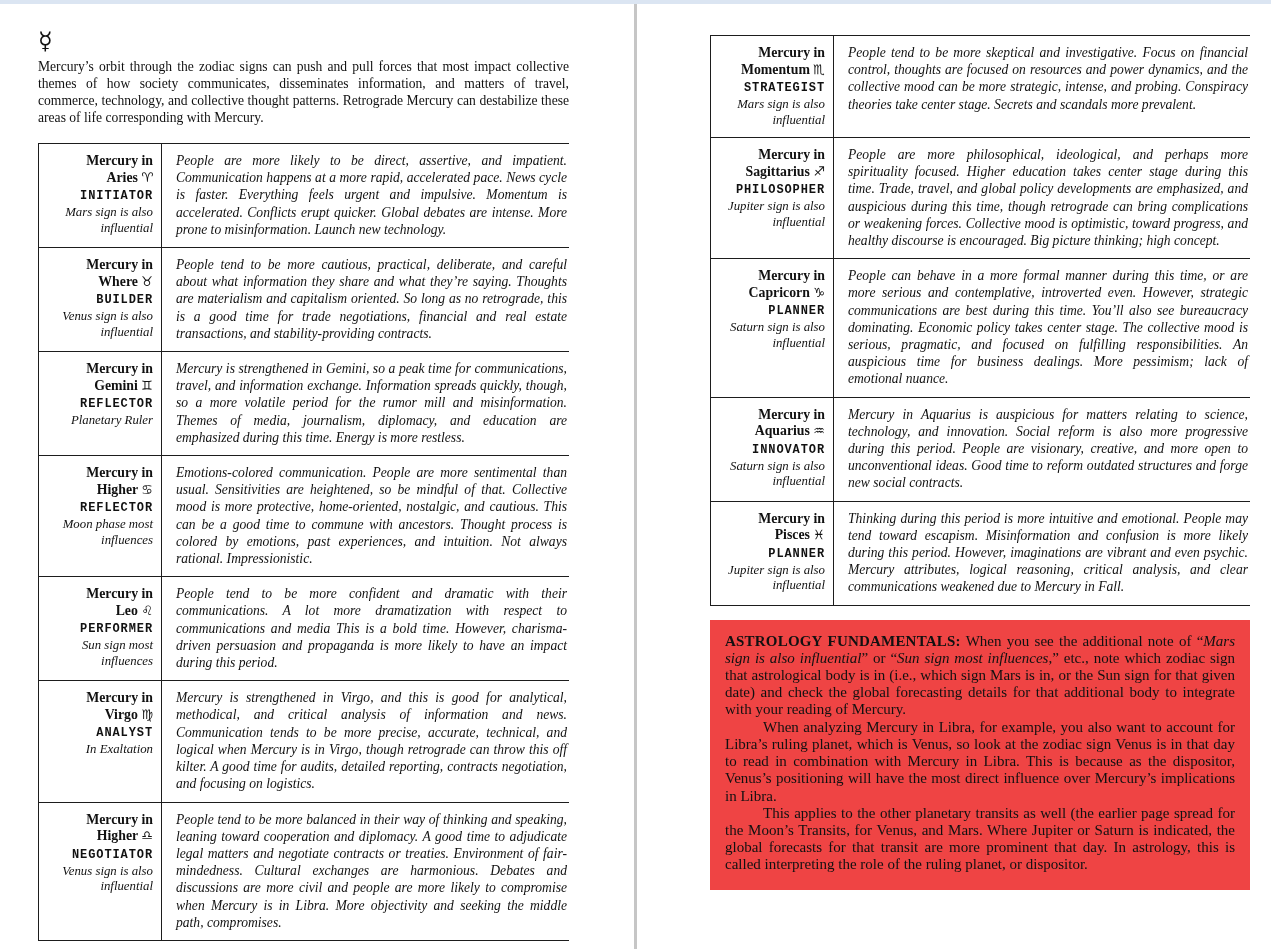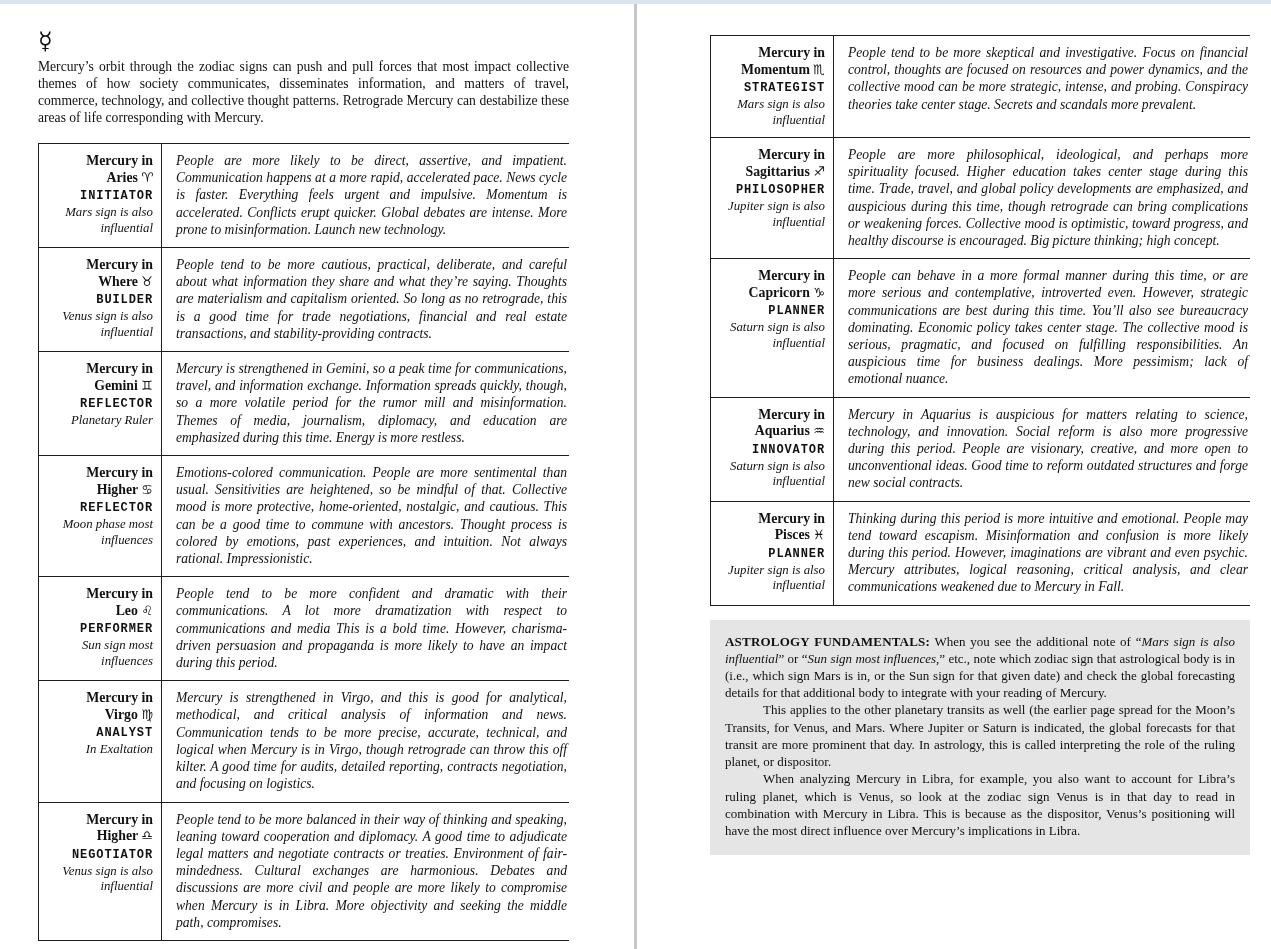--- a/index.html
+++ b/index.html
@@ -30,22 +30,22 @@
   td.desc-cell {
     padding:8px 2px 9px 14px; font-size:13.6px; line-height:17.2px; text-align:justify;font-style:italic;
   }
   .sign-prefix, .sign-name { font-size:13.8px; line-height:16.5px; font-weight:bold; }
   .sign-name .glyph { font-weight:400; font-family:"DejaVu Sans", sans-serif; font-size:13px; }
   .role { margin-top:3px; font-family:Liberation Mono, monospace; font-weight:bold;
           font-size:12px; letter-spacing:0.9px; line-height:15px; }
   .note { margin-top:1px; font-style:italic; font-size:12.8px; line-height:15.5px; }
 
   .fundamentals {
-    margin-top:14px; background:#e5e5e5; padding:13px 15px 16px 15px;
-    font-size:13px; line-height:17.2px; text-align:justify;
+    margin-top:14px; background:#ef4444; padding:13px 15px 16px 15px;
+    font-size:15px; line-height:17.2px; text-align:justify;
   }
   .fundamentals p.indent { text-indent:38px; }
   .fundamentals b { letter-spacing:0.2px; }
 </style>
 </head>
 <body>
 
 <div class="canvas">
   <div class="top-strip"></div>
   <div class="center-divider"></div>
@@ -171,17 +171,17 @@
           <div class="role">PLANNER</div>
           <div class="note">Jupiter sign is also influential</div>
         </td>
         <td class="desc-cell">Thinking during this period is more intuitive and emotional. People may tend toward escapism. Misinformation and confusion is more likely during this period. However, imaginations are vibrant and even psychic. Mercury attributes, logical reasoning, critical analysis, and clear communications weakened due to Mercury in Fall.</td>
       </tr>
     </tbody>
       </table>
 
     <div class="fundamentals">
       <p><b>ASTROLOGY FUNDAMENTALS:</b><span> When you see the additional note of “</span><i>Mars sign is also influential</i><span>” or “</span><i>Sun sign most influences</i><span>,” etc., note which zodiac sign that astrological body is in (i.e., which sign Mars is in, or the Sun sign for that given date) and check the global forecasting details for that additional body to integrate with your reading of Mercury.</span></p>
+      <p class="indent">When analyzing Mercury in Libra, for example, you also want to account for Libra’s ruling planet, which is Venus, so look at the zodiac sign Venus is in that day to read in combination with Mercury in Libra. This is because as the dispositor, Venus’s positioning will have the most direct influence over Mercury’s implications in Libra.</p>
       <p class="indent">This applies to the other planetary transits as well (the earlier page spread for the Moon’s Transits, for Venus, and Mars. Where Jupiter or Saturn is indicated, the global forecasts for that transit are more prominent that day. In astrology, this is called interpreting the role of the ruling planet, or dispositor.</p>
-      <p class="indent">When analyzing Mercury in Libra, for example, you also want to account for Libra’s ruling planet, which is Venus, so look at the zodiac sign Venus is in that day to read in combination with Mercury in Libra. This is because as the dispositor, Venus’s positioning will have the most direct influence over Mercury’s implications in Libra.</p>
     </div>
   </div>
 </div>
 
 </body></html>

